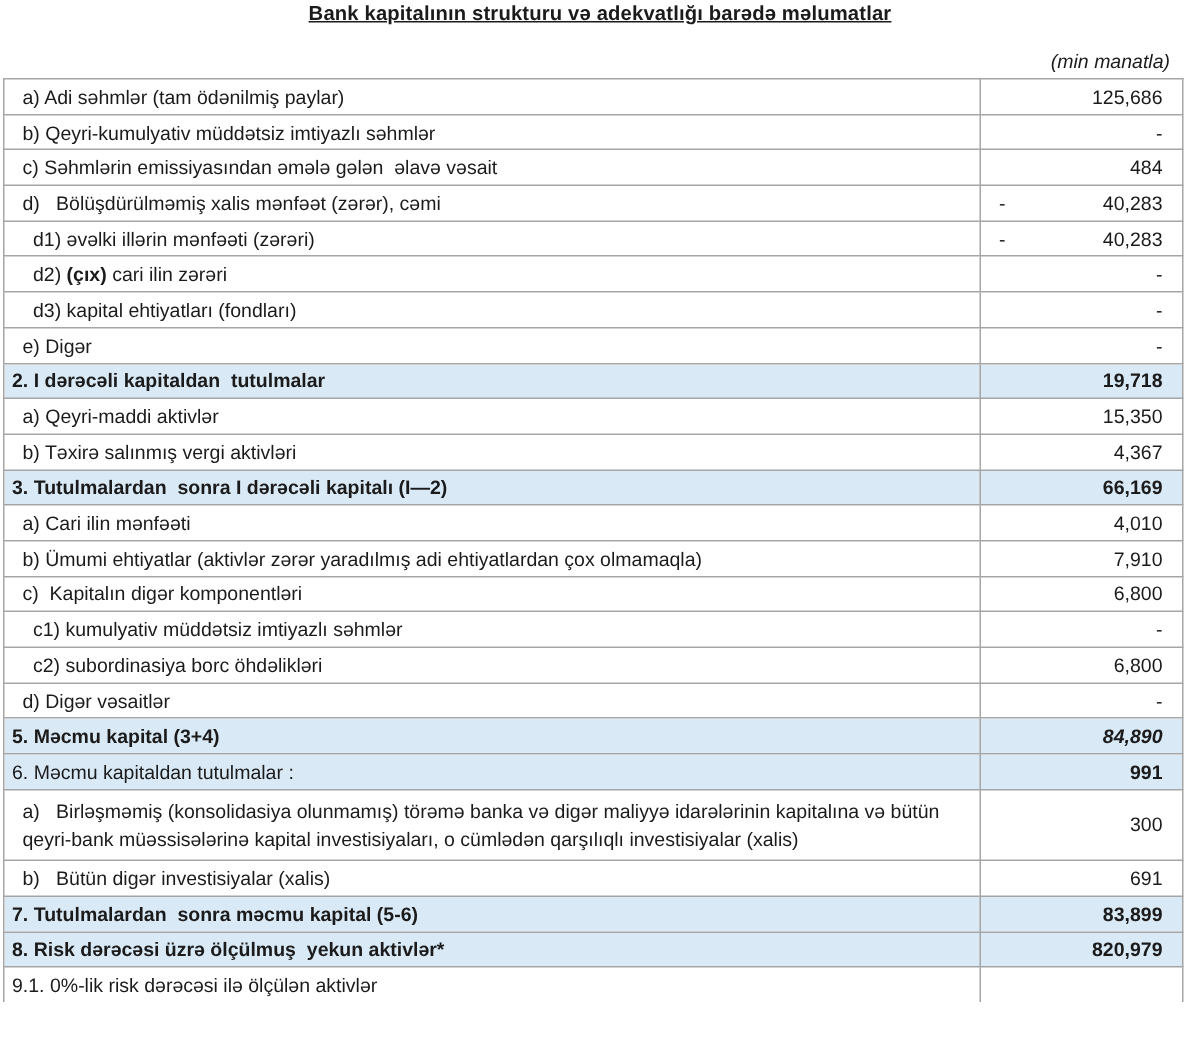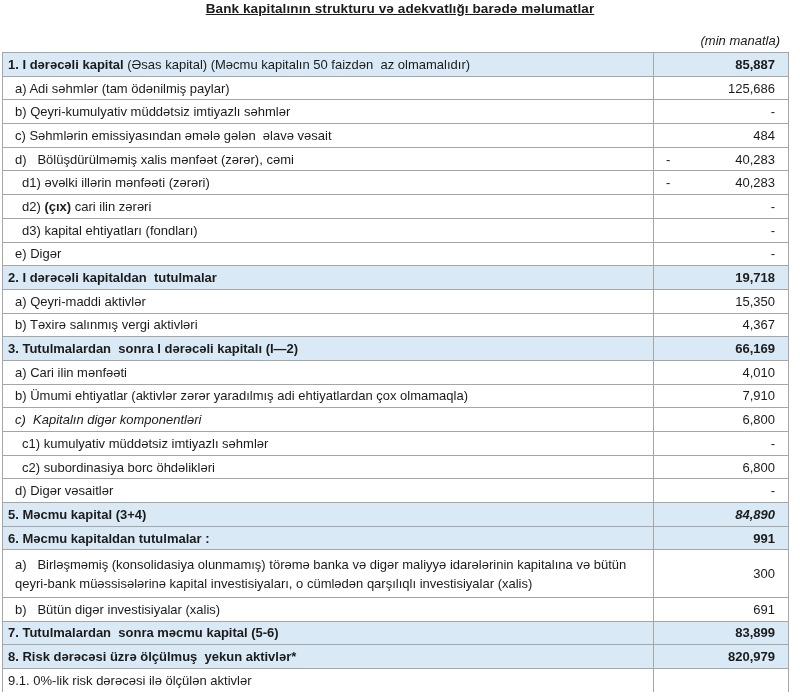--- a/index.html
+++ b/index.html
@@ -43,29 +43,20 @@
 
 <div class="title">Bank kapitalının strukturu və adekvatlığı barədə məlumatlar</div>
 <div class="unit-note">(min manatla)</div>
 
 <table class="capital">
   <colgroup>
     <col style="width:651px">
     <col style="width:135px">
   </colgroup>
   <tbody>
-      <tr class="row shaded">
-        <td class="label indent-0"><span style="font-weight: bold;">1. I dərəcəli kapital </span><span style="font-weight: normal;">(Əsas kapital) (Məcmu kapitalın 50 faizdən  az olmamalıdır)</span></td>
-        <td class="value">
-          <div class="cellflex">
-            <span class="minus"></span>
-            <span class="num" style="font-weight: bold;">85,887</span>
-          </div>
-        </td>
-      </tr>
       <tr class="row">
         <td class="label indent-1"><span style="font-weight: normal;">a) Adi səhmlər (tam ödənilmiş paylar)</span></td>
         <td class="value">
           <div class="cellflex">
             <span class="minus"></span>
             <span class="num" style="font-weight: normal;">125,686</span>
           </div>
         </td>
       </tr>
       <tr class="row">
@@ -179,21 +170,21 @@
       <tr class="row">
         <td class="label indent-1"><span style="font-weight: normal;">b) Ümumi ehtiyatlar (aktivlər zərər yaradılmış adi ehtiyatlardan çox olmamaqla)</span></td>
         <td class="value">
           <div class="cellflex">
             <span class="minus"></span>
             <span class="num" style="font-weight: normal;">7,910</span>
           </div>
         </td>
       </tr>
       <tr class="row">
-        <td class="label indent-1"><span style="font-weight: normal; font-style: italic;">c)  Kapitalın digər komponentləri</span></td>
+        <td class="label indent-1"><span style="font-weight: normal;">c)  Kapitalın digər komponentləri</span></td>
         <td class="value">
           <div class="cellflex">
             <span class="minus"></span>
             <span class="num" style="font-weight: normal;">6,800</span>
           </div>
         </td>
       </tr>
       <tr class="row">
         <td class="label indent-2"><span style="font-weight: normal;">c1) kumulyativ müddətsiz imtiyazlı səhmlər</span></td>
         <td class="value">
@@ -224,21 +215,21 @@
       <tr class="row shaded">
         <td class="label indent-0"><span style="font-weight: bold;">5. Məcmu kapital (3+4)</span></td>
         <td class="value">
           <div class="cellflex">
             <span class="minus"></span>
             <span class="num" style="font-weight: bold; font-style: italic;">84,890</span>
           </div>
         </td>
       </tr>
       <tr class="row shaded">
-        <td class="label indent-0"><span style="font-weight: bold;">6. Məcmu kapitaldan tutulmalar :</span></td>
+        <td class="label indent-0"><span style="font-weight: normal;">6. Məcmu kapitaldan tutulmalar :</span></td>
         <td class="value">
           <div class="cellflex">
             <span class="minus"></span>
             <span class="num" style="font-weight: bold;">991</span>
           </div>
         </td>
       </tr>
       <tr class="row tall">
         <td class="label indent-1"><span style="font-weight: normal;">a)   Birləşməmiş (konsolidasiya olunmamış) törəmə banka və digər maliyyə idarələrinin kapitalına və bütün qeyri-bank müəssisələrinə kapital investisiyaları, o cümlədən qarşılıqlı investisiyalar (xalis)</span></td>
         <td class="value">

